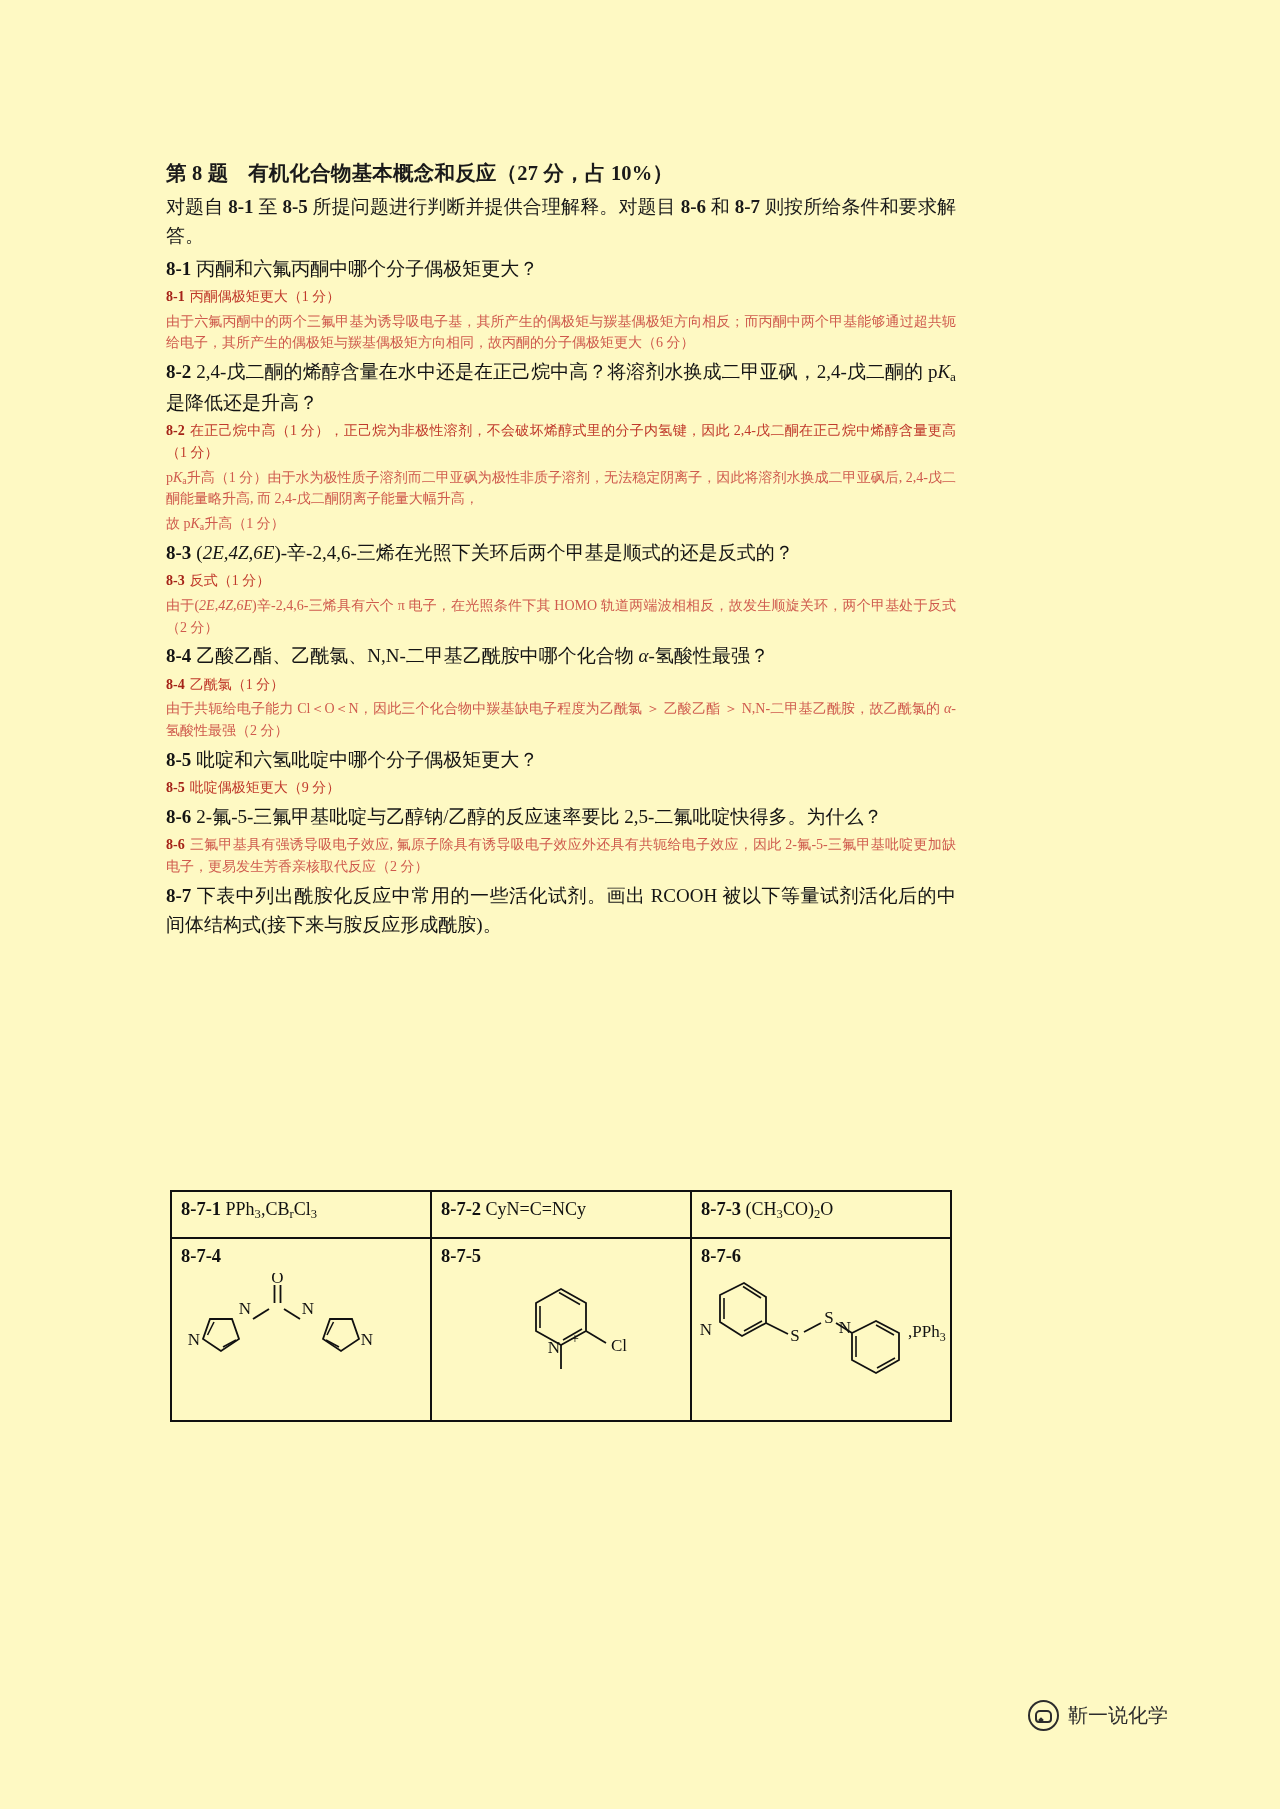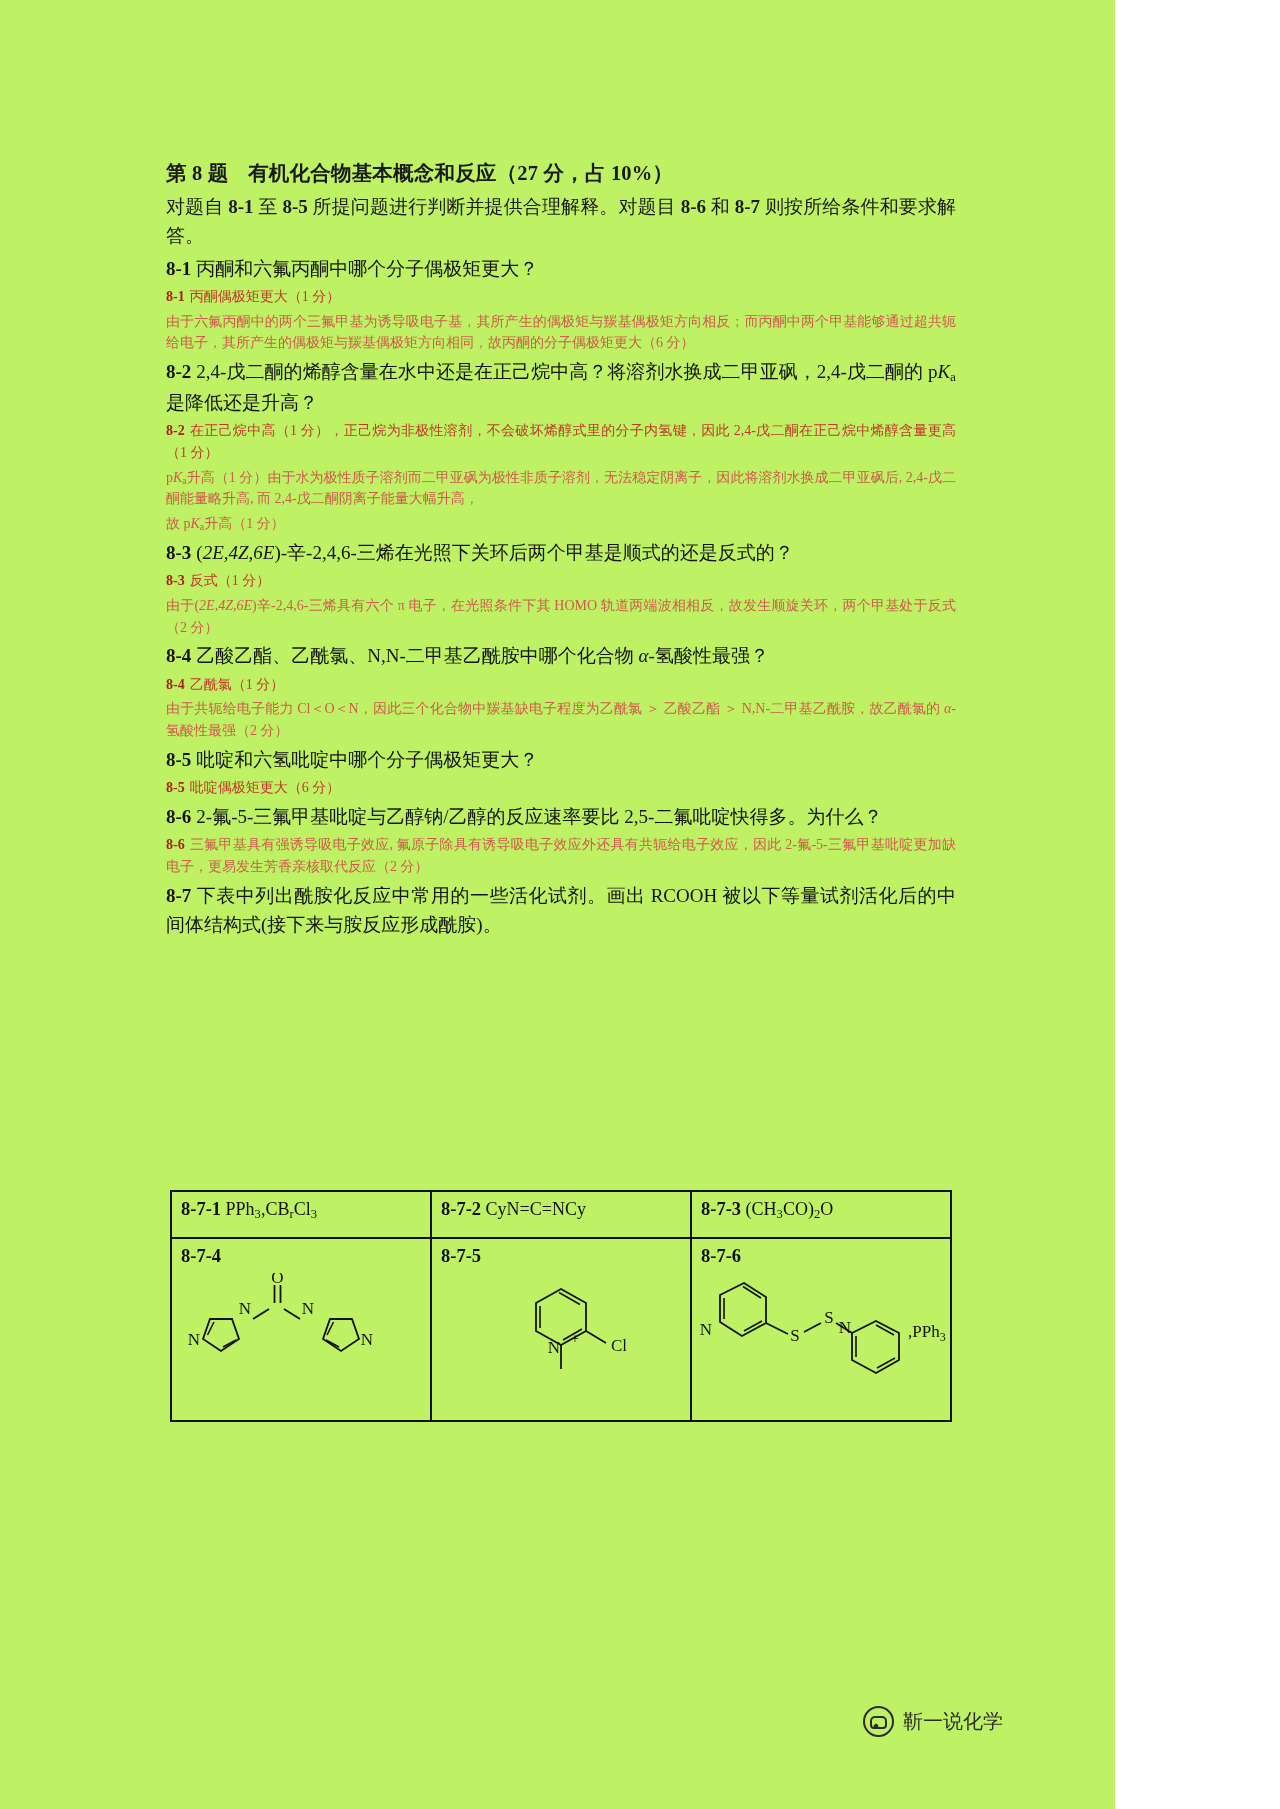--- a/index.html
+++ b/index.html
@@ -11,23 +11,23 @@
     width: 1280px;
     height: 1809px;
     position: relative;
     font-family: "Liberation Serif", "DejaVu Serif", serif;
     color: #1a1a1a;
     overflow: hidden;
   }
   .page {
     position: absolute;
     left: 0; top: 0;
-    width: 1115px;
+    width: 1280px;
     height: 1809px;
-    background: #bef264;
+    background: #fef9c3;
   }
   .content {
     position: absolute;
     left: 166px;
     top: 158px;
     width: 790px;
   }
   .title {
     font-weight: bold;
     font-size: 20.5px;
@@ -108,21 +108,21 @@
     position: absolute;
     left: 50%;
     transform: translateX(-50%);
     top: 6px;
   }
 
   
   .wm {
     position: absolute;
     right: 112px;
-    bottom: 72px;
+    bottom: 78px;
     display: flex;
     align-items: center;
     gap: 9px;
     color: #2c2c2c;
     font-size: 20px;
     font-family: "Liberation Sans", sans-serif;
   }
   .wm-logo {
     width: 27px; height: 27px;
     border: 2.2px solid #2c2c2c;
@@ -201,21 +201,21 @@
       <span class="lbl">8-4</span><span>乙酰氯（1 分）</span>
     </div>
     <div class="a faded">
       <span>由于共轭给电子能力 Cl＜O＜N，因此三个化合物中羰基缺电子程度为乙酰氯 ＞ 乙酸乙酯 ＞ N,N-二甲基乙酰胺，故乙酰氯的 </span><i>α</i><span>-氢酸性最强（2 分）</span>
     </div>
 
     <div class="q">
       <span class="lbl">8-5</span><span>吡啶和六氢吡啶中哪个分子偶极矩更大？</span>
     </div>
     <div class="a">
-      <span class="lbl">8-5</span><span>吡啶偶极矩更大（6 分）</span>
+      <span class="lbl">8-5</span><span>吡啶偶极矩更大（9 分）</span>
     </div>
 
     <div class="q">
       <span class="lbl">8-6</span><span>2-氟-5-三氟甲基吡啶与乙醇钠/乙醇的反应速率要比 2,5-二氟吡啶快得多。为什么？</span>
     </div>
     <div class="a faded">
       <span class="lbl">8-6</span><span>三氟甲基具有强诱导吸电子效应, 氟原子除具有诱导吸电子效应外还具有共轭给电子效应，因此 2-氟-5-三氟甲基吡啶更加缺电子，更易发生芳香亲核取代反应（2 分）</span>
     </div>
 
     <div class="q">

